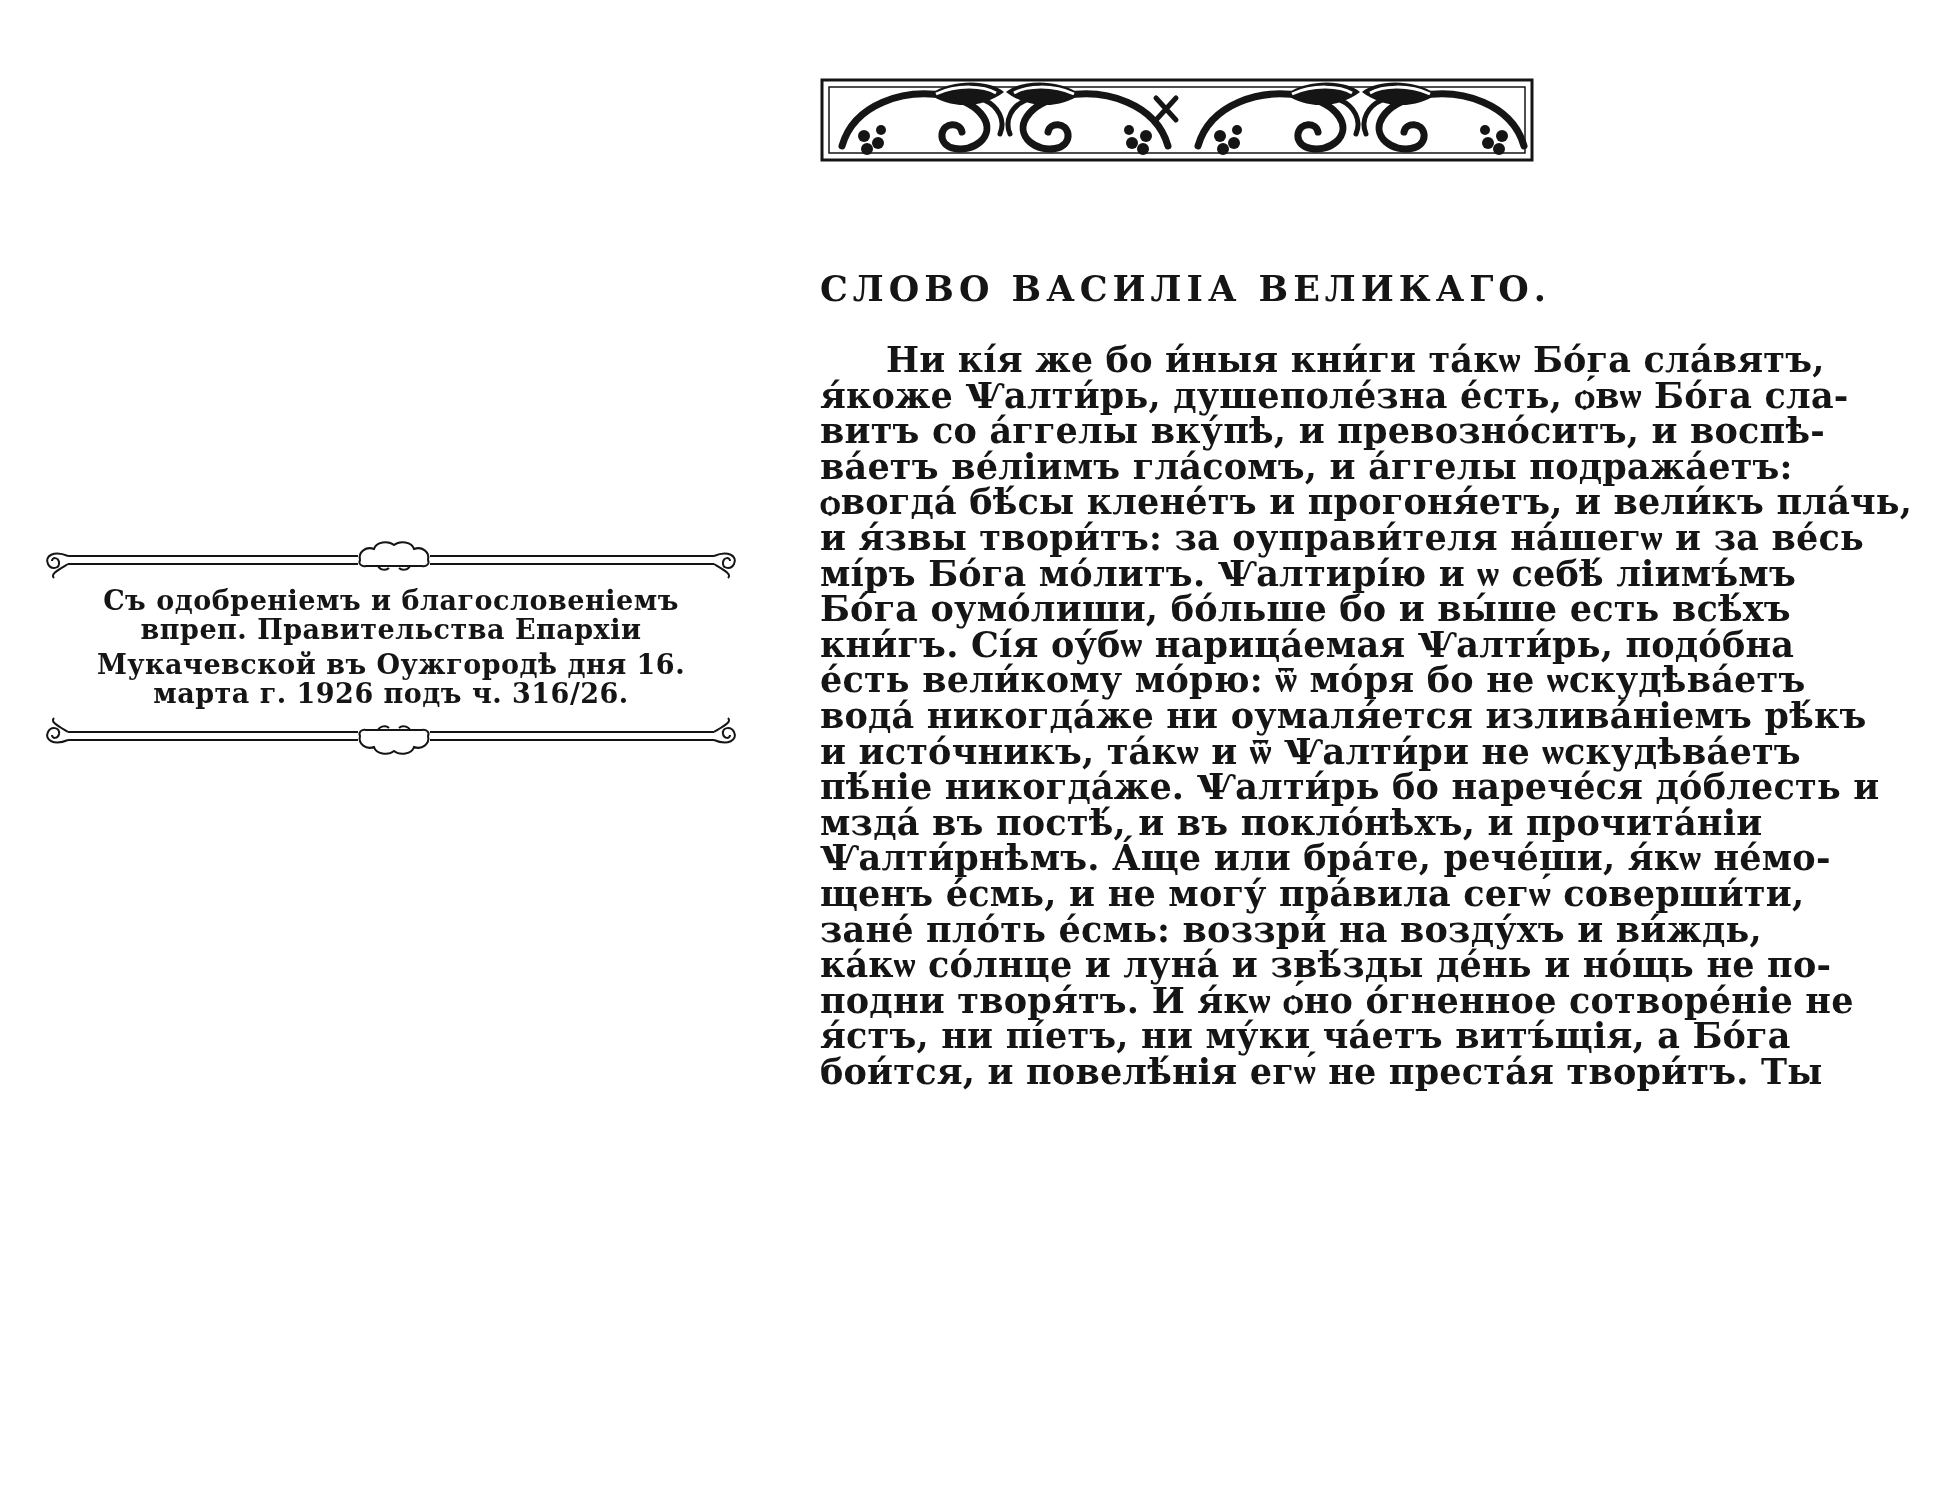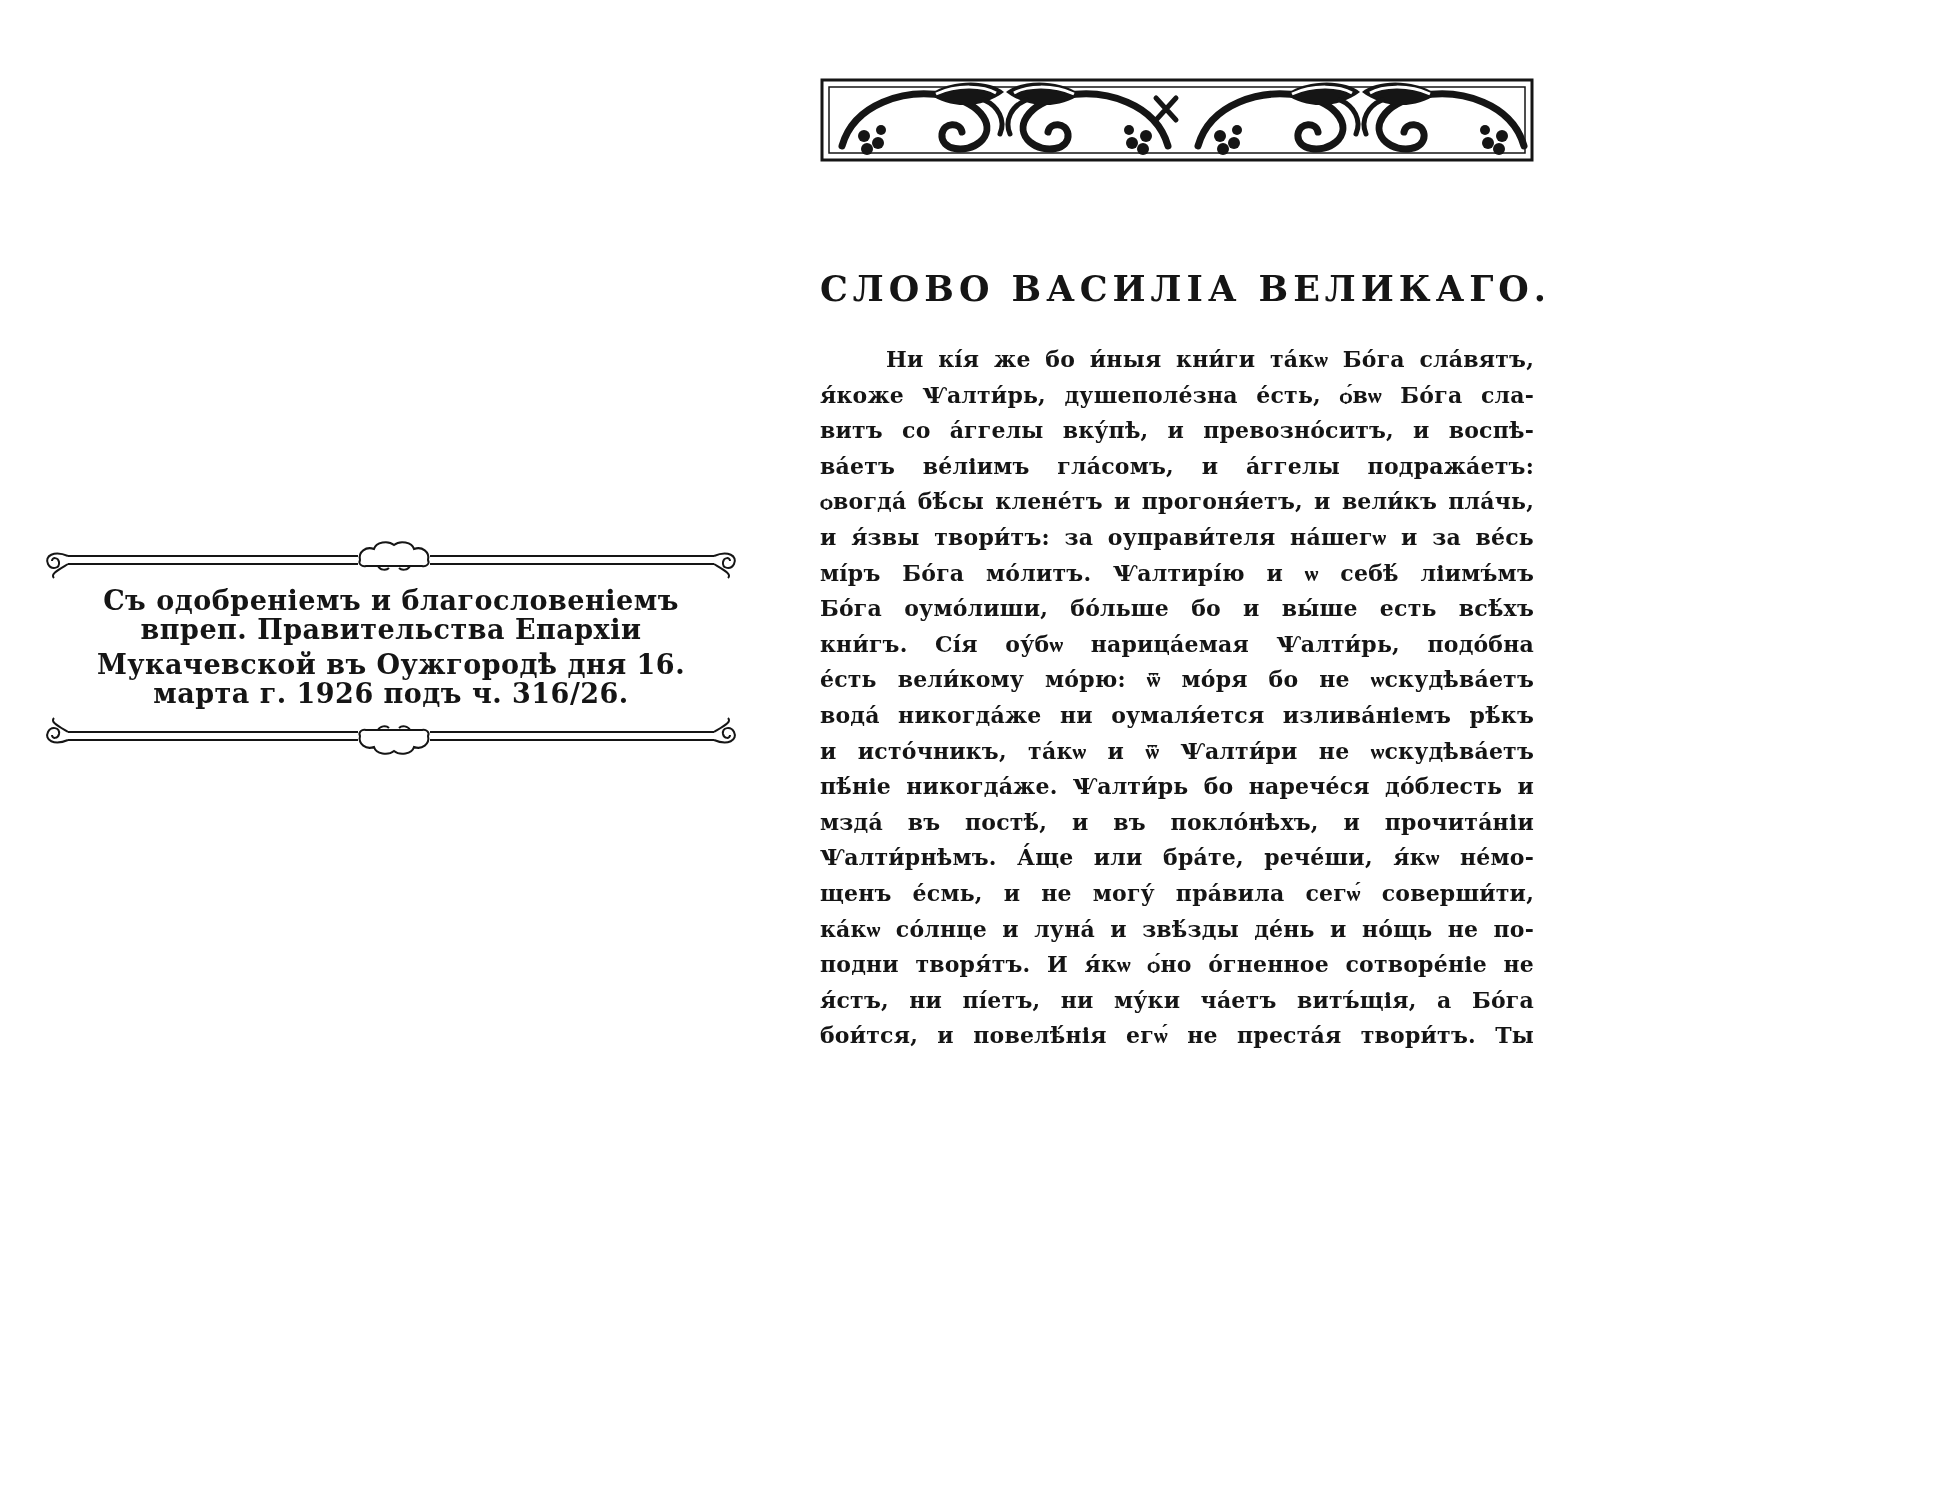--- a/index.html
+++ b/index.html
@@ -41,21 +41,21 @@
     text-align:center;
     font-weight:bold;
     font-size:35px;
     letter-spacing:5px;
     white-space:nowrap;
   }
   .body-text{
     position:absolute;
     left:0;top:342px;width:714px;
     font-weight:bold;
-    font-size:22px;
+    font-size:35px;
   }
   .body-line{
     height:35.6px;
     line-height:35.6px;
     text-align:justify;
     text-align-last:justify;
     white-space:nowrap;
     letter-spacing:0.2px;
   }
   .body-line:first-child{
@@ -164,20 +164,21 @@
         <div class="body-line">мі́ръ Бо́га мо́литъ. Ѱалтирі́ю и ѡ себѣ́ ліимъ́мъ</div>
         <div class="body-line">Бо́га оумо́лиши, бо́льше бо и вы́ше есть всѣ́хъ</div>
         <div class="body-line">кни́гъ. Сі́я оу́бѡ нарица́емая Ѱалти́рь, подо́бна</div>
         <div class="body-line">е́сть вели́кому мо́рю: ѿ мо́ря бо не ѡскудѣва́етъ</div>
         <div class="body-line">вода́ никогда́же ни оумаля́ется излива́ніемъ рѣ́къ</div>
         <div class="body-line">и исто́чникъ, та́кѡ и ѿ Ѱалти́ри не ѡскудѣва́етъ</div>
         <div class="body-line">пѣ́ніе никогда́же. Ѱалти́рь бо нарече́ся до́блесть и</div>
         <div class="body-line">мзда́ въ постѣ́, и въ покло́нѣхъ, и прочита́ніи</div>
         <div class="body-line">Ѱалти́рнѣмъ. А́ще или бра́те, рече́ши, я́кѡ не́мо-</div>
         <div class="body-line">щенъ е́смь, и не могу́ пра́вила сегѡ́ соверши́ти,</div>
+        <div class="body-line">зане́ пло́ть е́смь: воззри́ на возду́хъ и ви́ждь,</div>
         <div class="body-line">ка́кѡ со́лнце и луна́ и звѣ́зды де́нь и но́щь не по-</div>
         <div class="body-line">подни творя́тъ. И я́кѡ ѻ́но о́гненное сотворе́ніе не</div>
         <div class="body-line">я́стъ, ни пі́етъ, ни му́ки ча́етъ витъ́щія, а Бо́га</div>
         <div class="body-line">бои́тся, и повелѣ́нія егѡ́ не преста́я твори́тъ. Ты</div>
       </div>
   </div>
 
 </div>
 
 </body></html>

